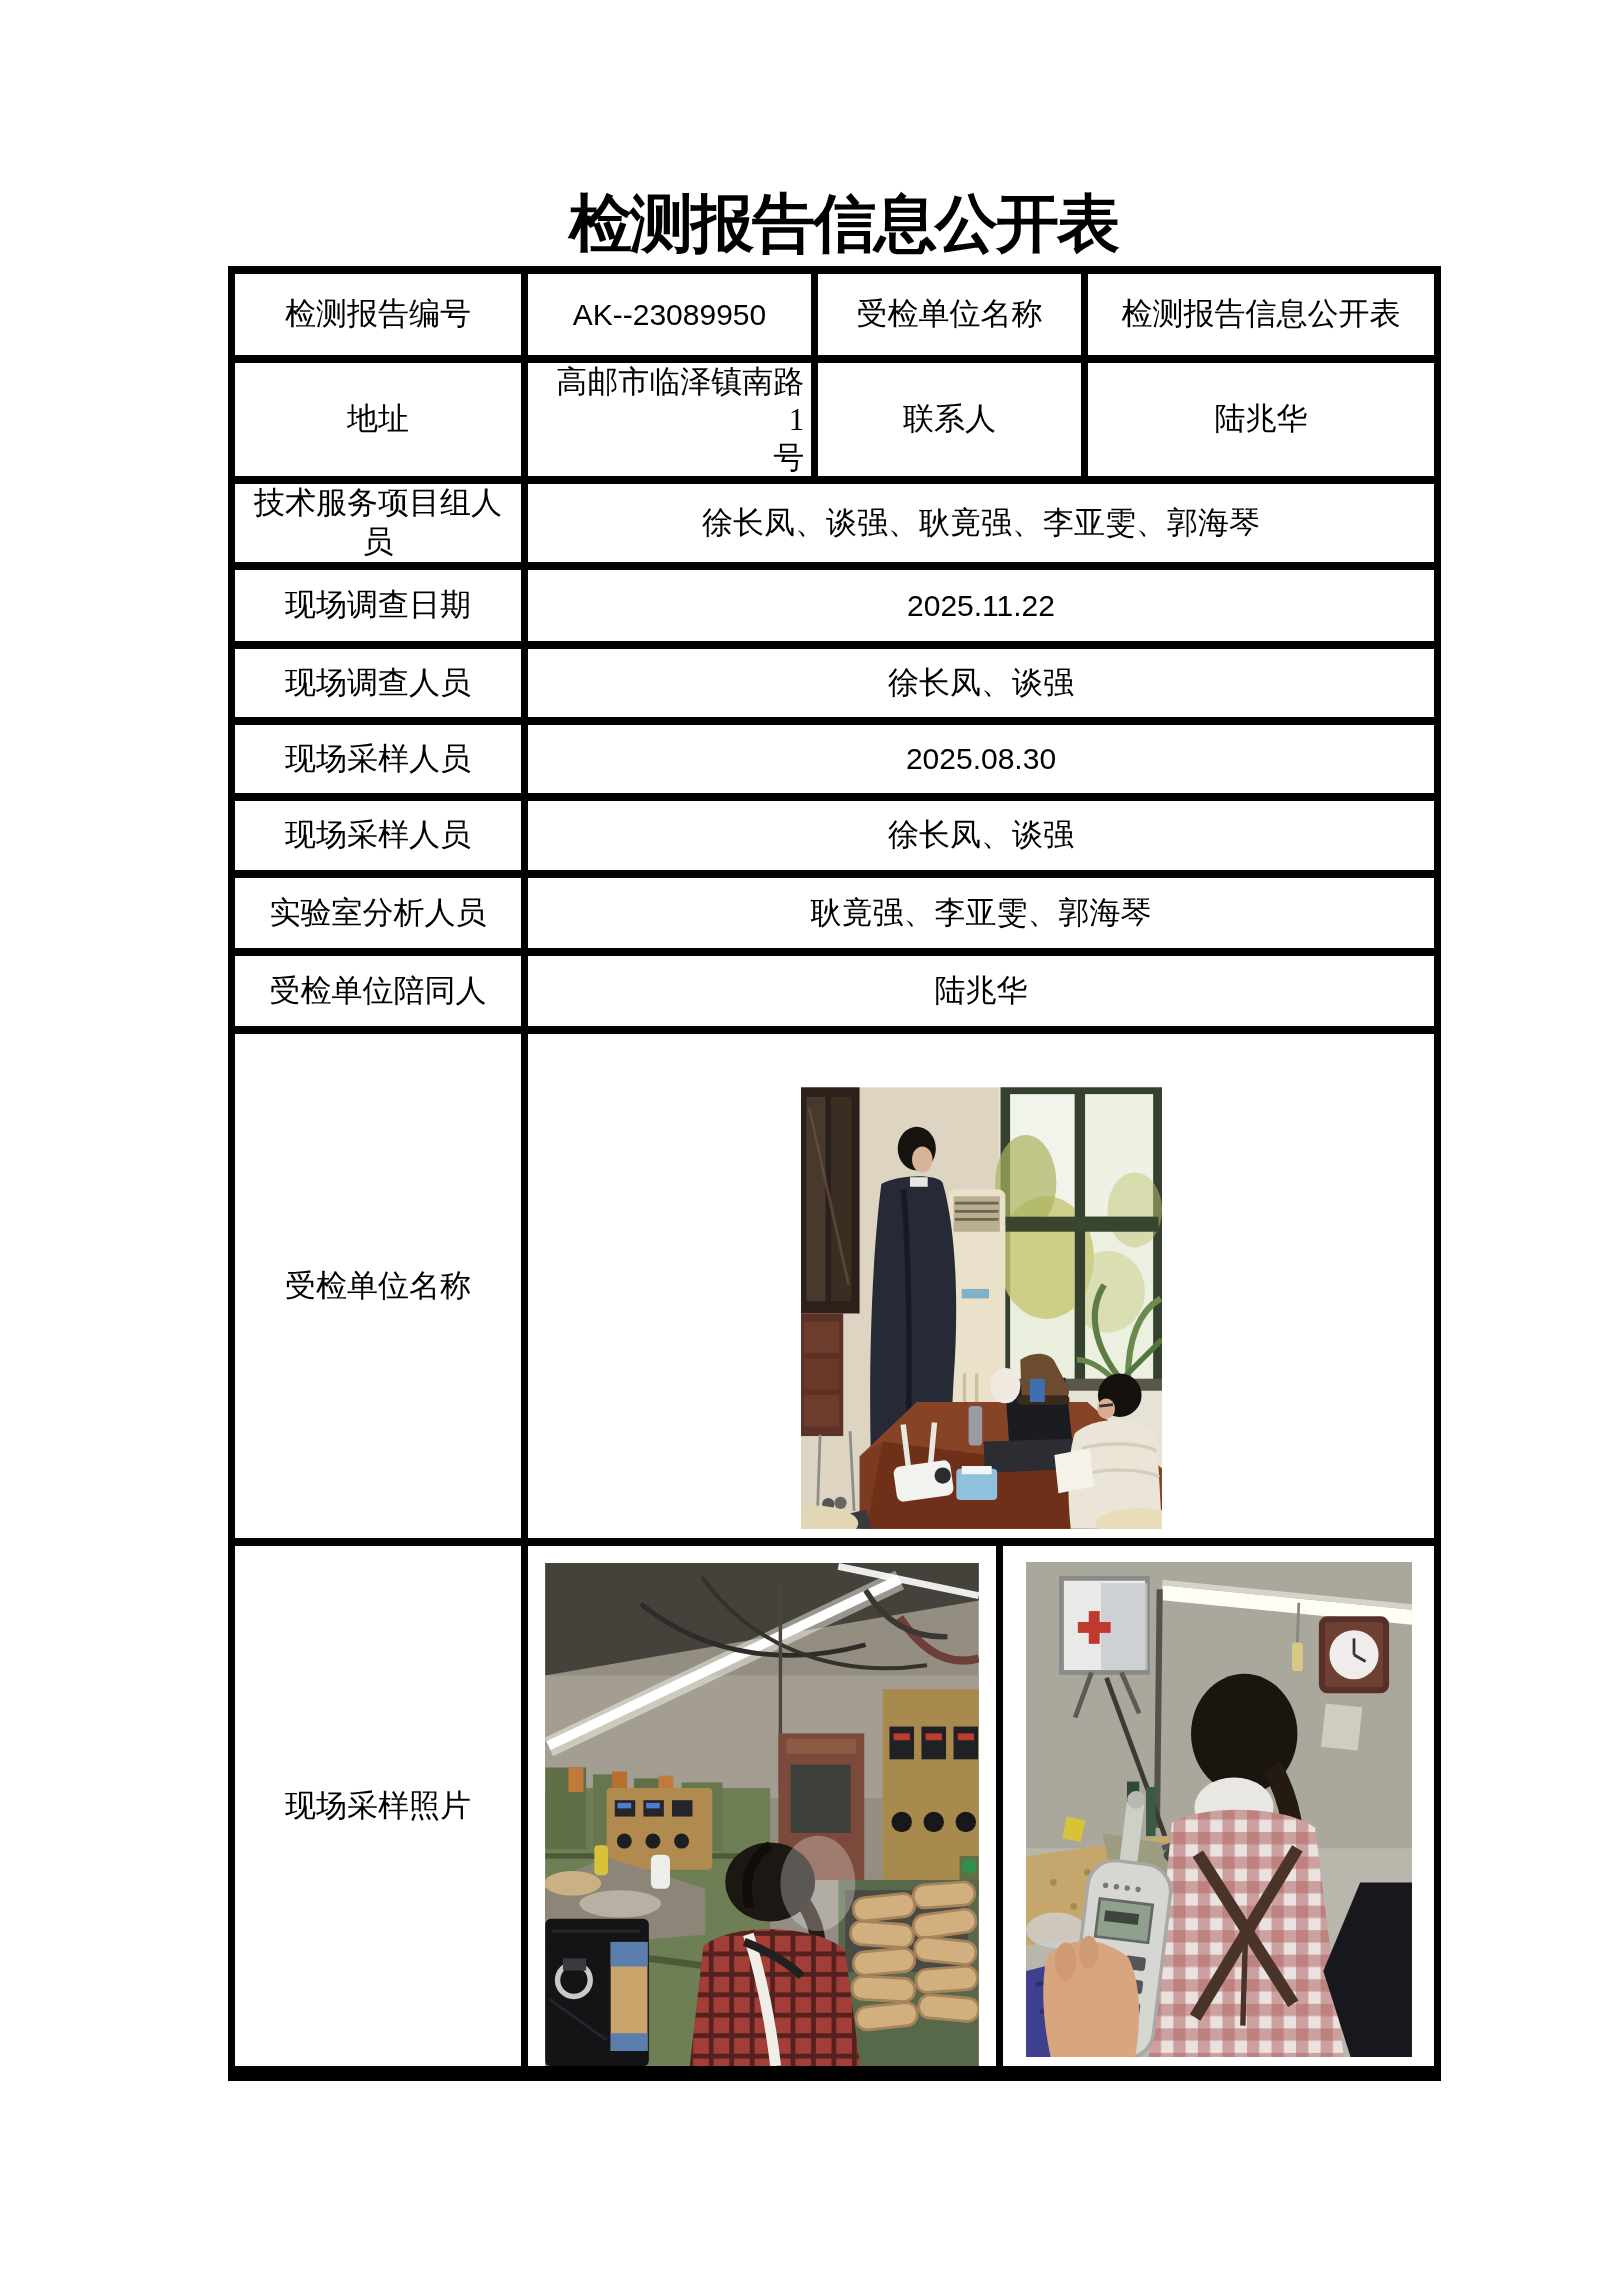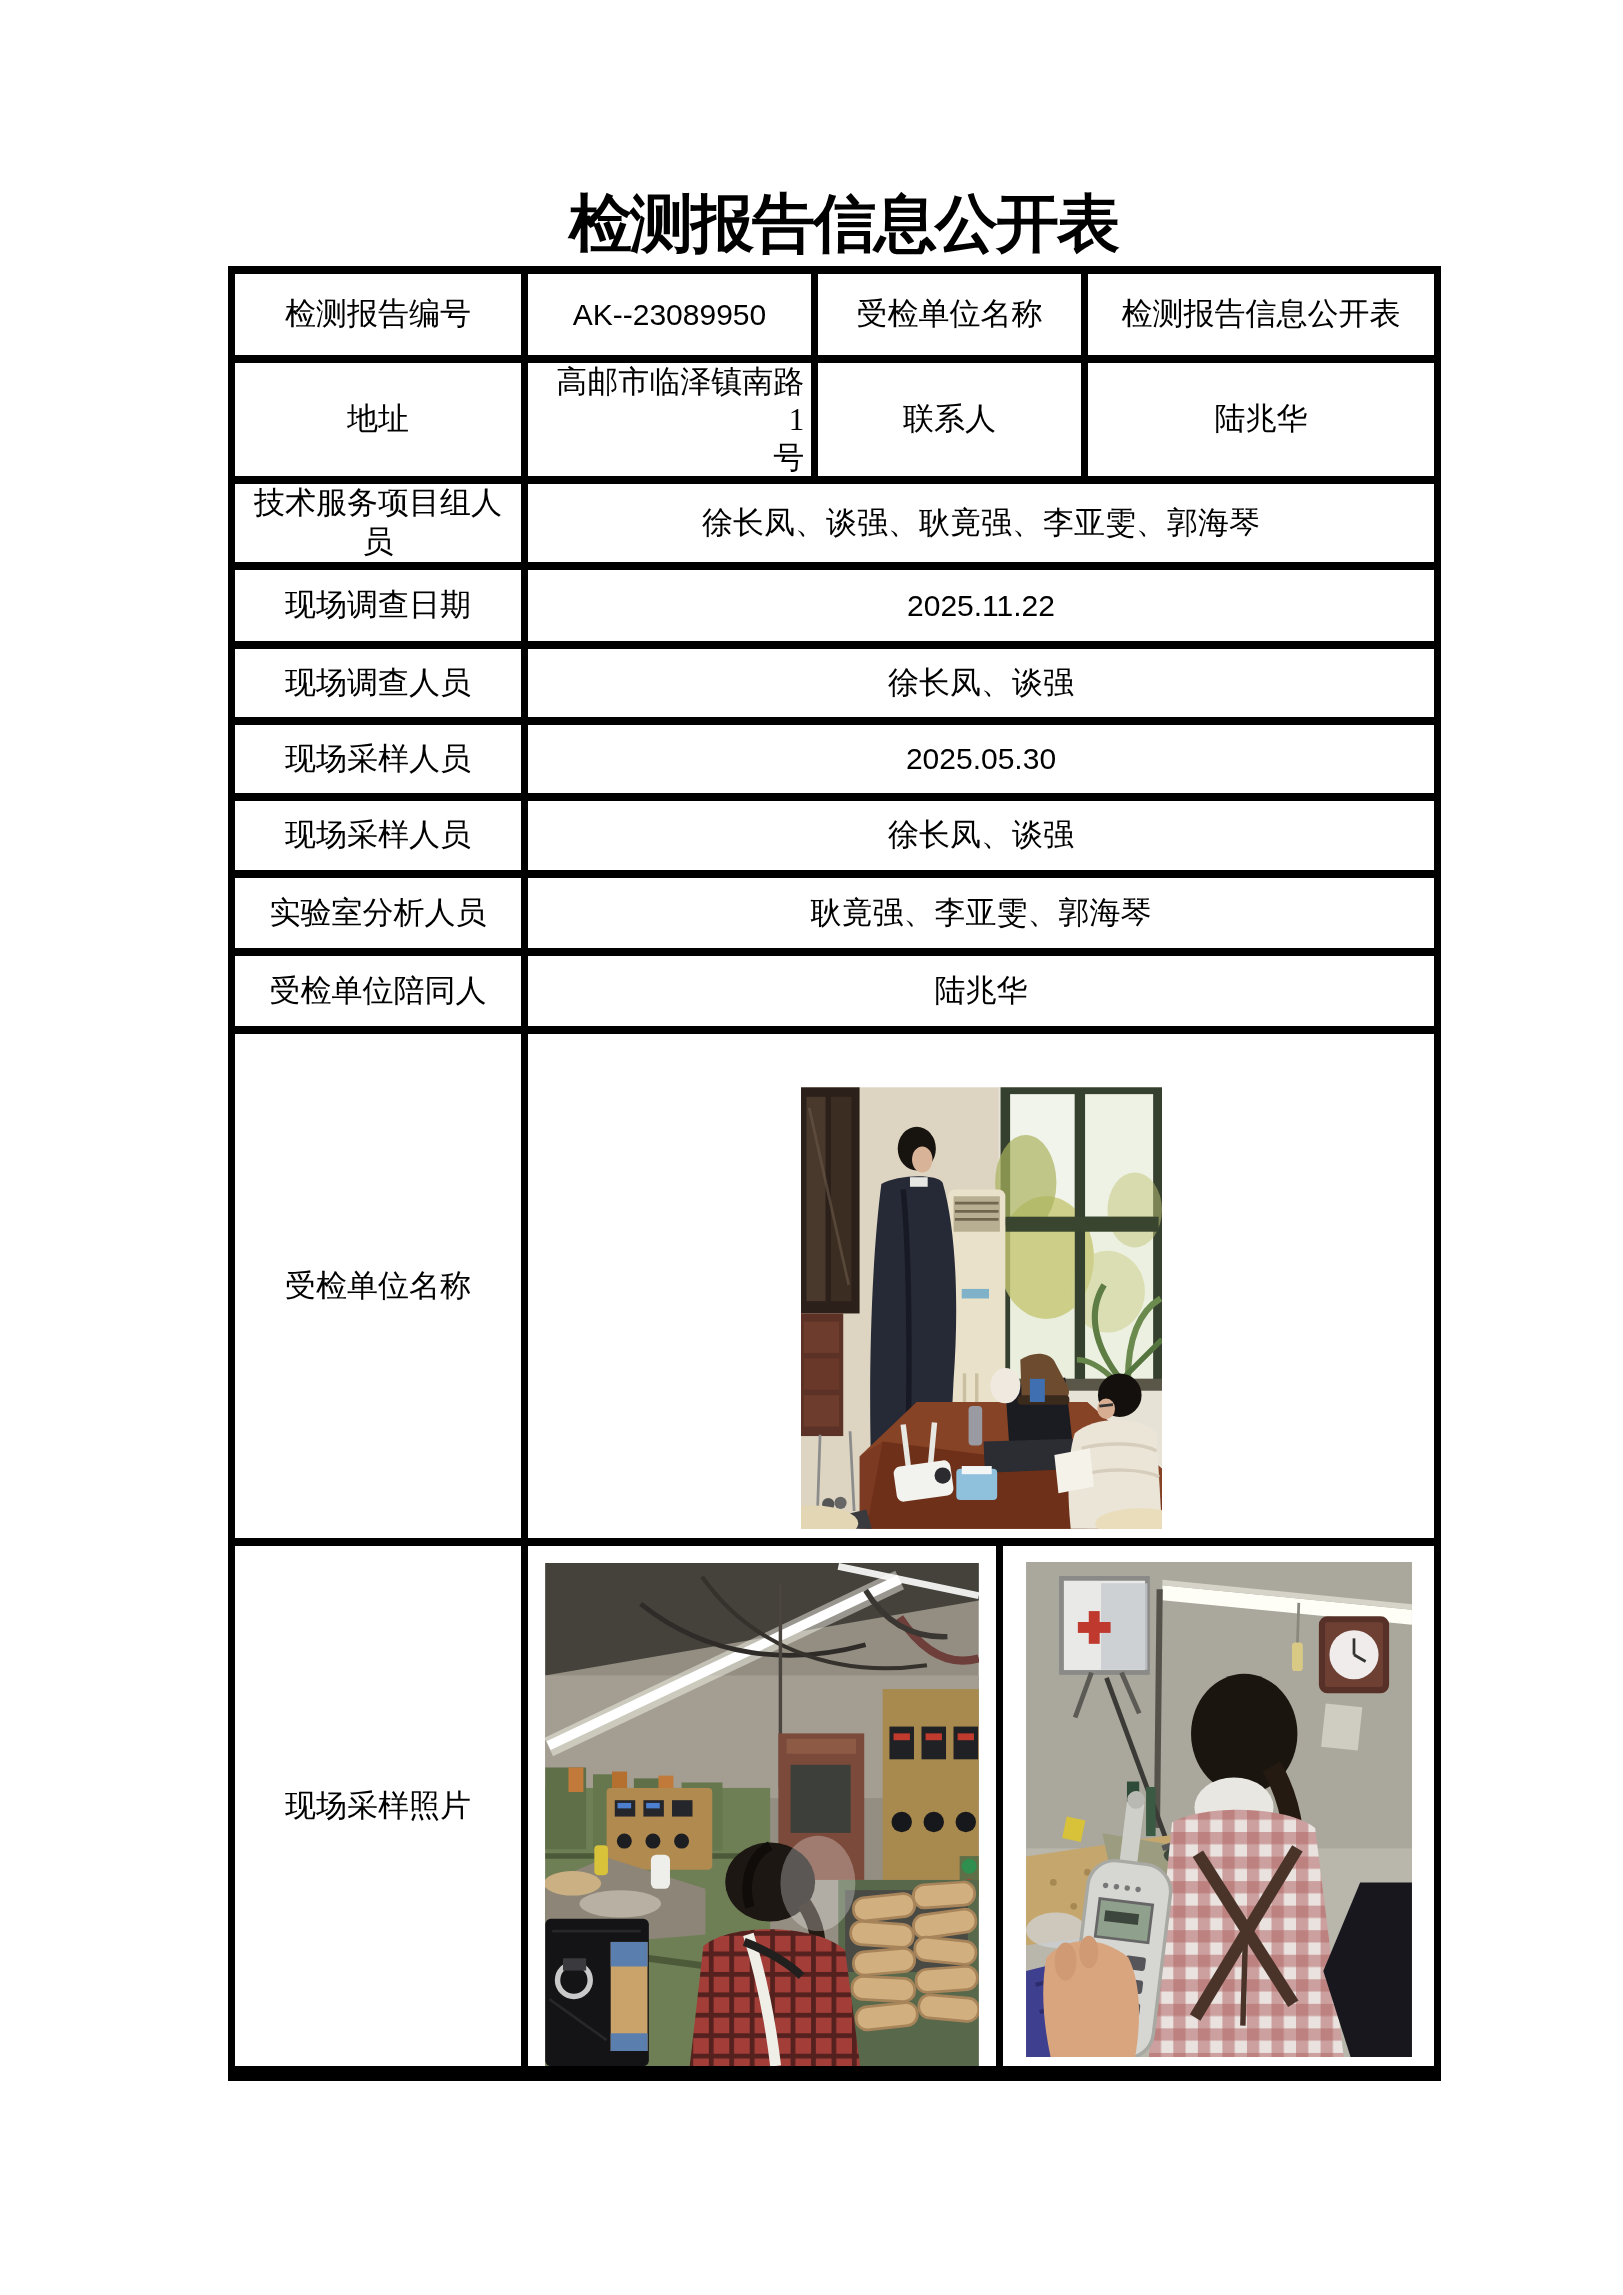--- a/index.html
+++ b/index.html
@@ -62,21 +62,21 @@
       <tr class="r4">
         <td>现场调查日期</td>
         <td colspan="3" class="latin">2025.11.22</td>
       </tr>
       <tr class="r5">
         <td>现场调查人员</td>
         <td colspan="3">徐长凤、谈强</td>
       </tr>
       <tr class="r6">
         <td>现场采样人员</td>
-        <td colspan="3" class="latin">2025.05.30</td>
+        <td colspan="3" class="latin">2025.08.30</td>
       </tr>
       <tr class="r7">
         <td>现场采样人员</td>
         <td colspan="3">徐长凤、谈强</td>
       </tr>
       <tr class="r8">
         <td>实验室分析人员</td>
         <td colspan="3">耿竟强、李亚雯、郭海琴</td>
       </tr>
       <tr class="r9">

